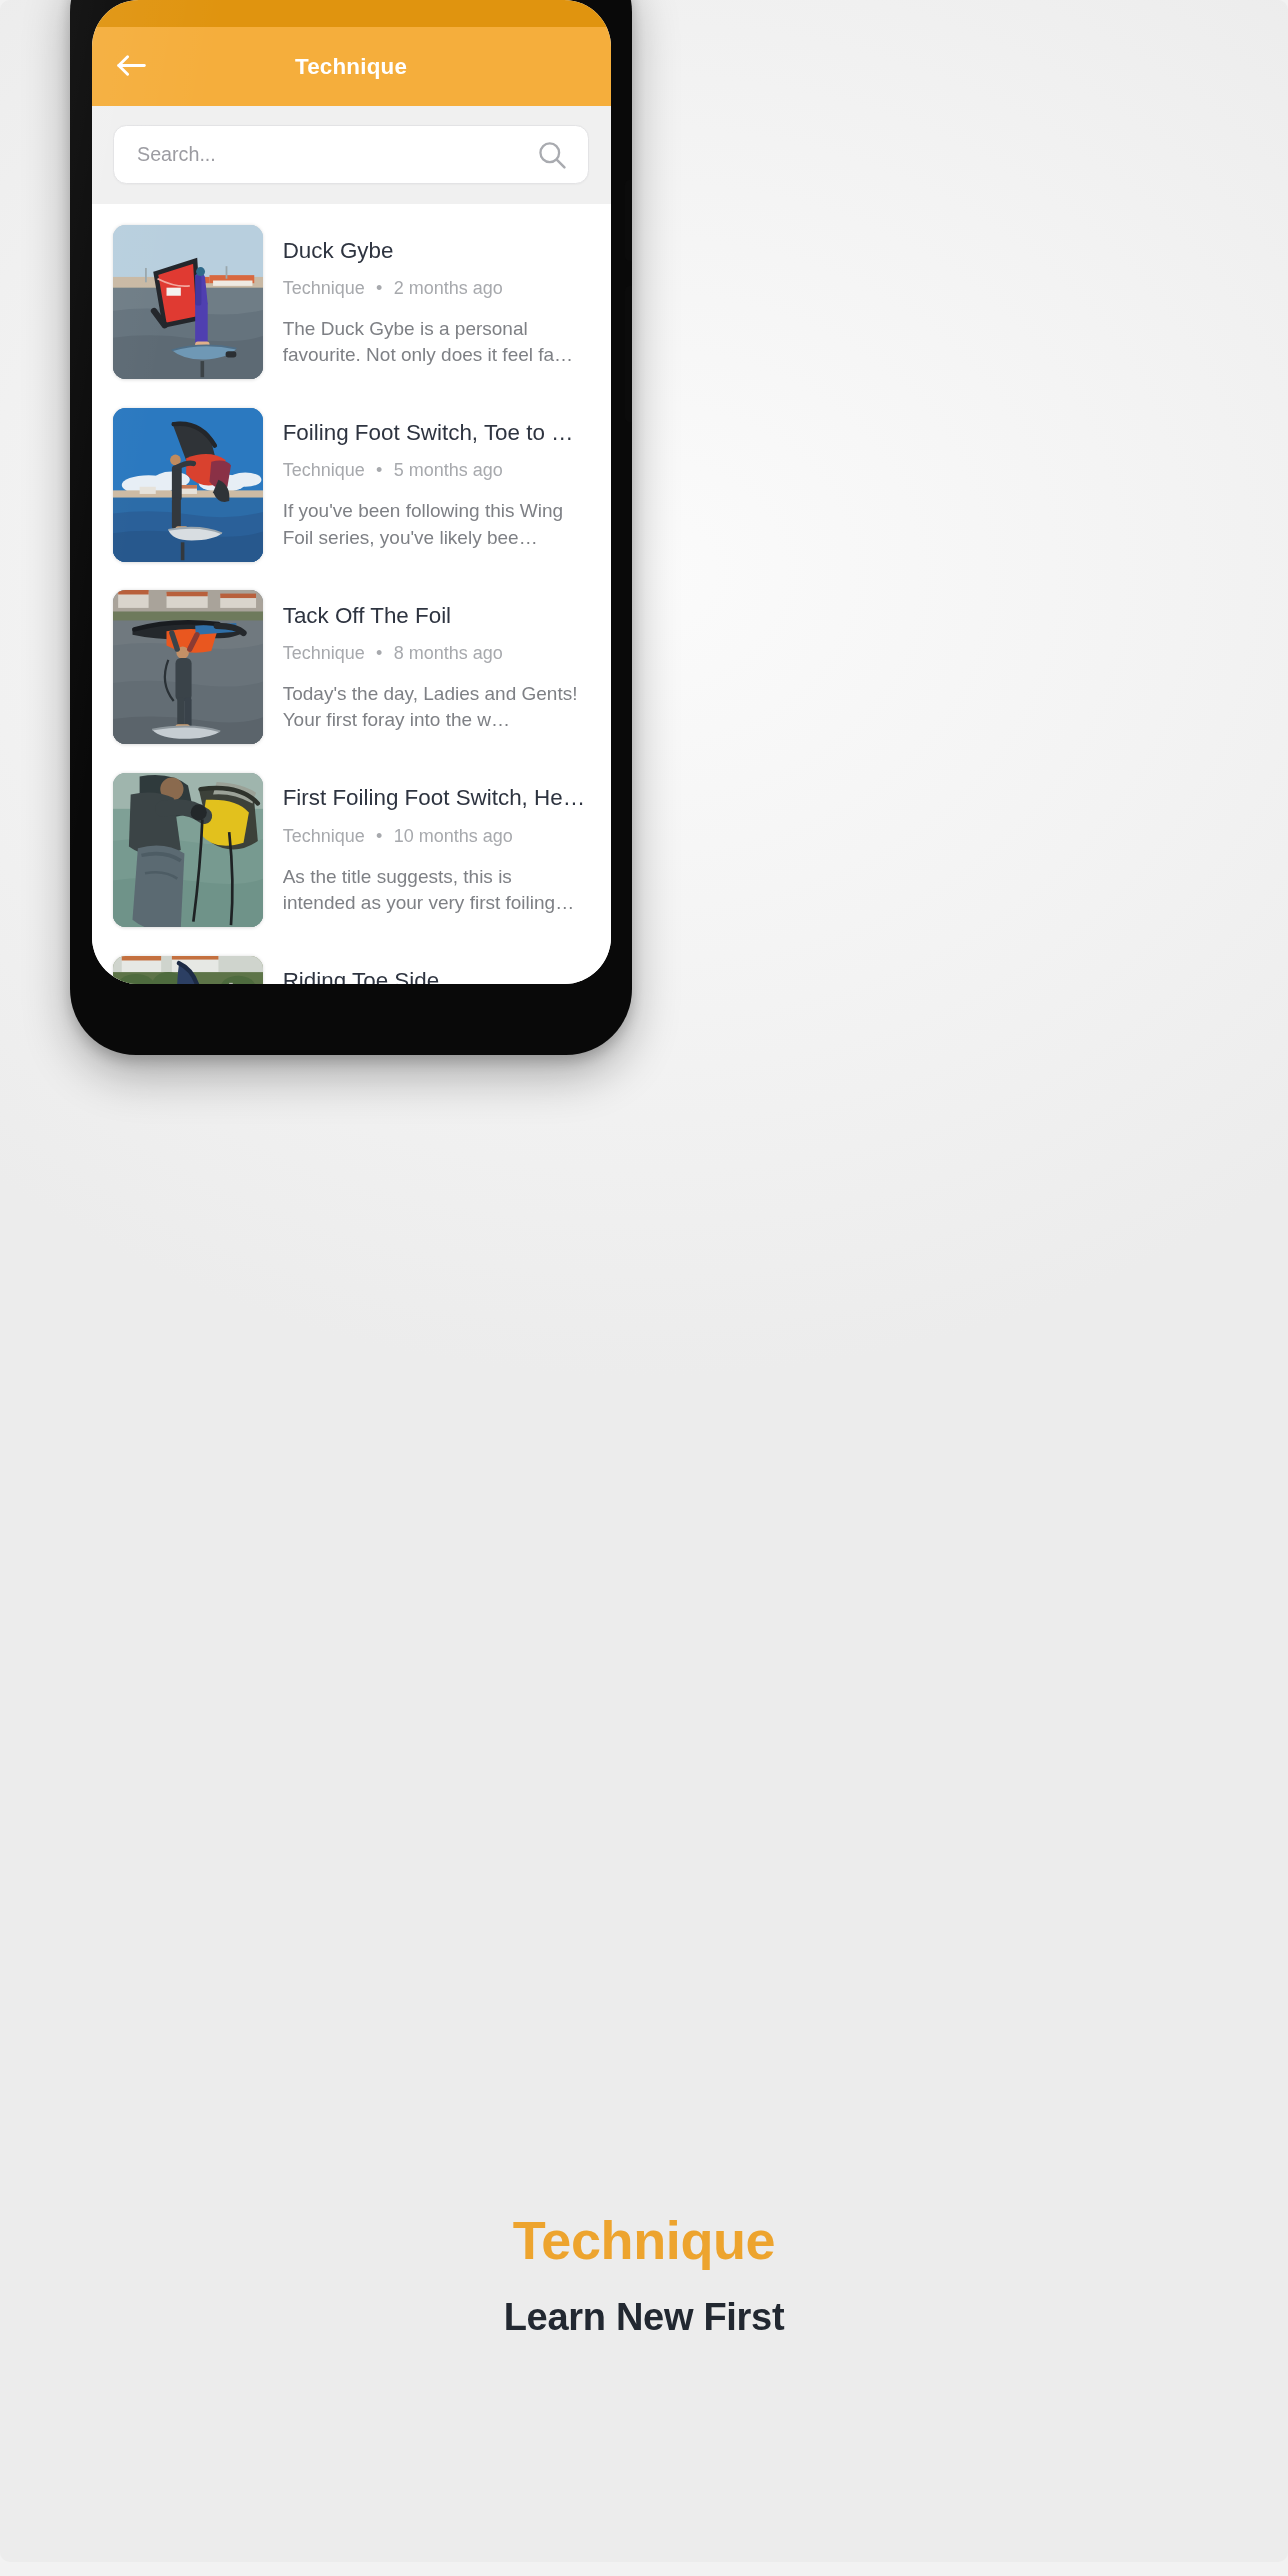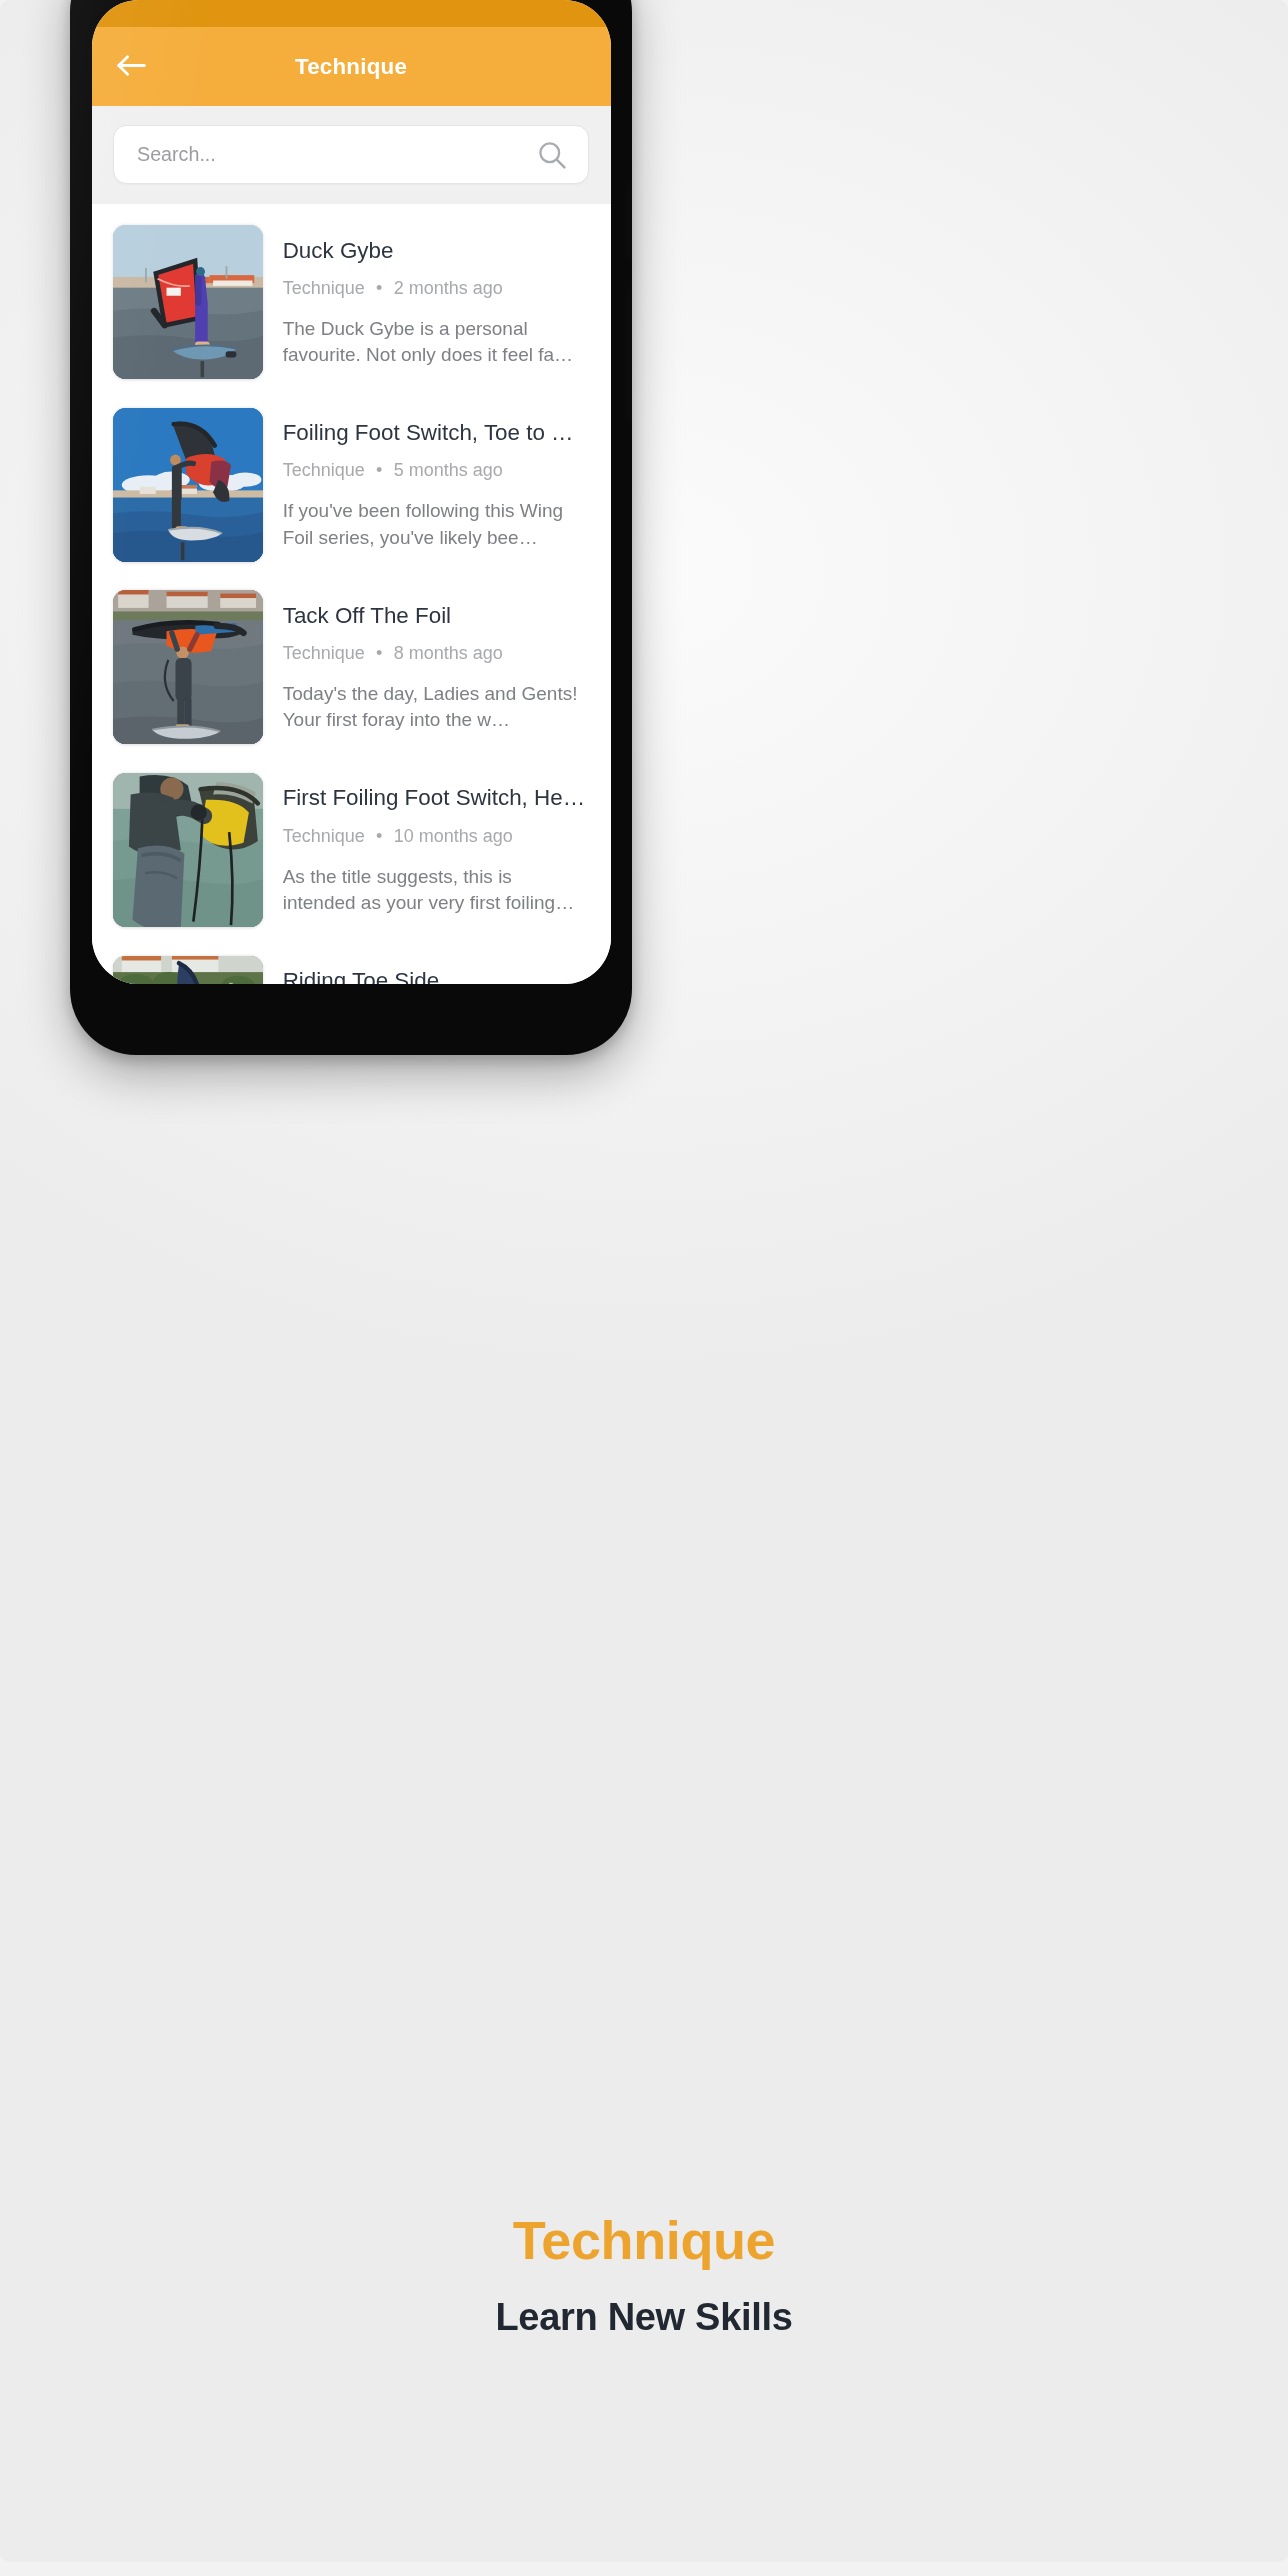--- a/index.html
+++ b/index.html
@@ -393,17 +393,17 @@
           </div>
         </div>
 
       </div>
     </div>
     <div class="phone-inner-shade"></div>
   </div>
 
   <div class="caption-wrap">
     <div class="caption-main">Technique</div>
-    <div class="caption-sub">Learn New Skills</div>
+    <div class="caption-sub">Learn New First</div>
   </div>
 
 </div>
 
 
 </body></html>

